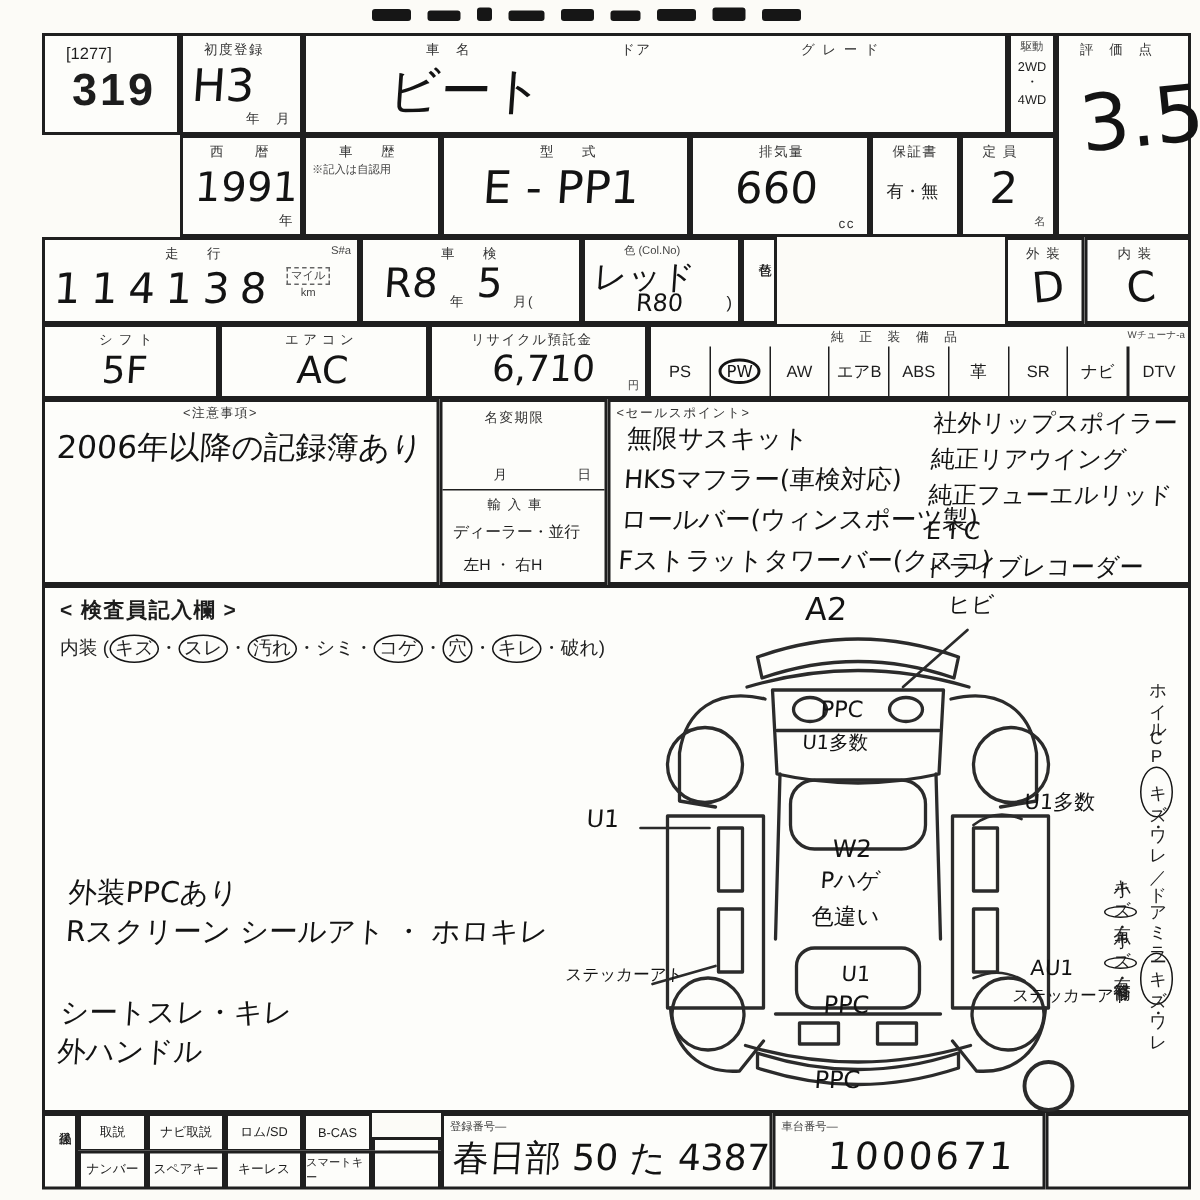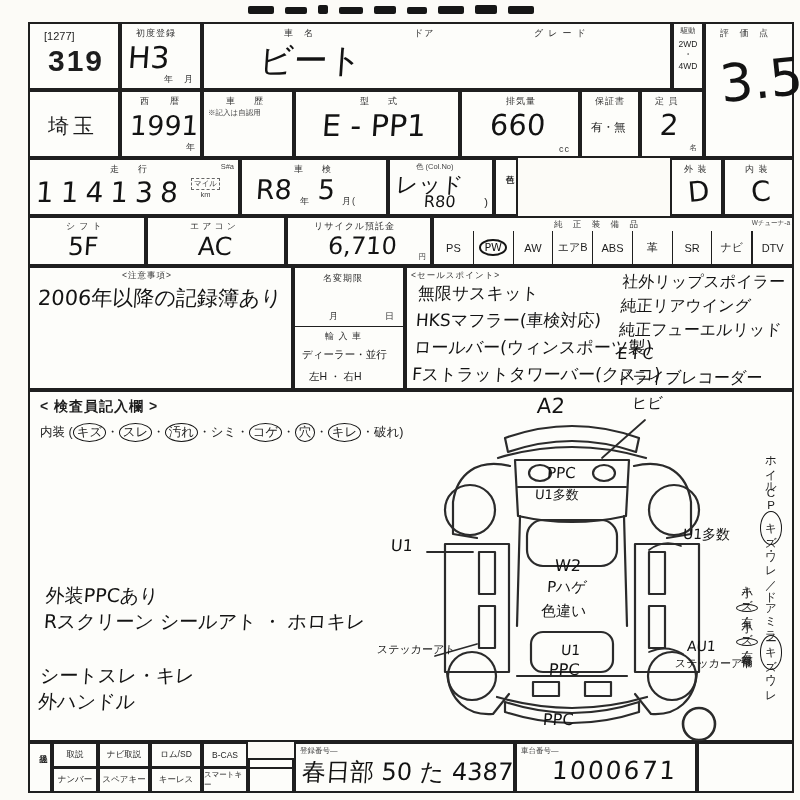--- a/index.html
+++ b/index.html
@@ -65,23 +65,20 @@
     <div style="font-size:8.5px;margin-top:3px;">2WD</div>
     <div style="font-size:8.5px;">・</div>
     <div style="font-size:8.5px;">4WD</div>
   </div>
 
   <div class="cell" style="left:704px;top:22px;width:90px;height:136px;">
     <div class="abs lbl" style="left:14px;top:3px;letter-spacing:4px;">評 価 点</div>
     <div class="abs hand" style="left:14px;top:26px;font-size:52px;transform:rotate(-6deg);">3.5</div>
   </div>
 
-  <div class="cell" style="left:28px;top:90px;width:92px;height:68px;">
-    <div class="abs" style="left:18px;top:20px;font-size:21px;letter-spacing:4px;">埼玉</div>
-  </div>
 
   <div class="cell" style="left:120px;top:90px;width:82px;height:68px;">
     <div class="abs lbl" style="left:18px;top:3px;letter-spacing:6px;">西　暦</div>
     <div class="abs hand sk" style="left:8px;top:18px;font-size:27px;">1991</div>
     <div class="abs lbl" style="right:4px;bottom:2px;">年</div>
   </div>
 
   <div class="cell" style="left:202px;top:90px;width:92px;height:68px;">
     <div class="abs lbl" style="left:22px;top:3px;letter-spacing:5px;">車　歴</div>
     <div class="abs tiny" style="left:4px;top:16px;">※記入は自認用</div>

